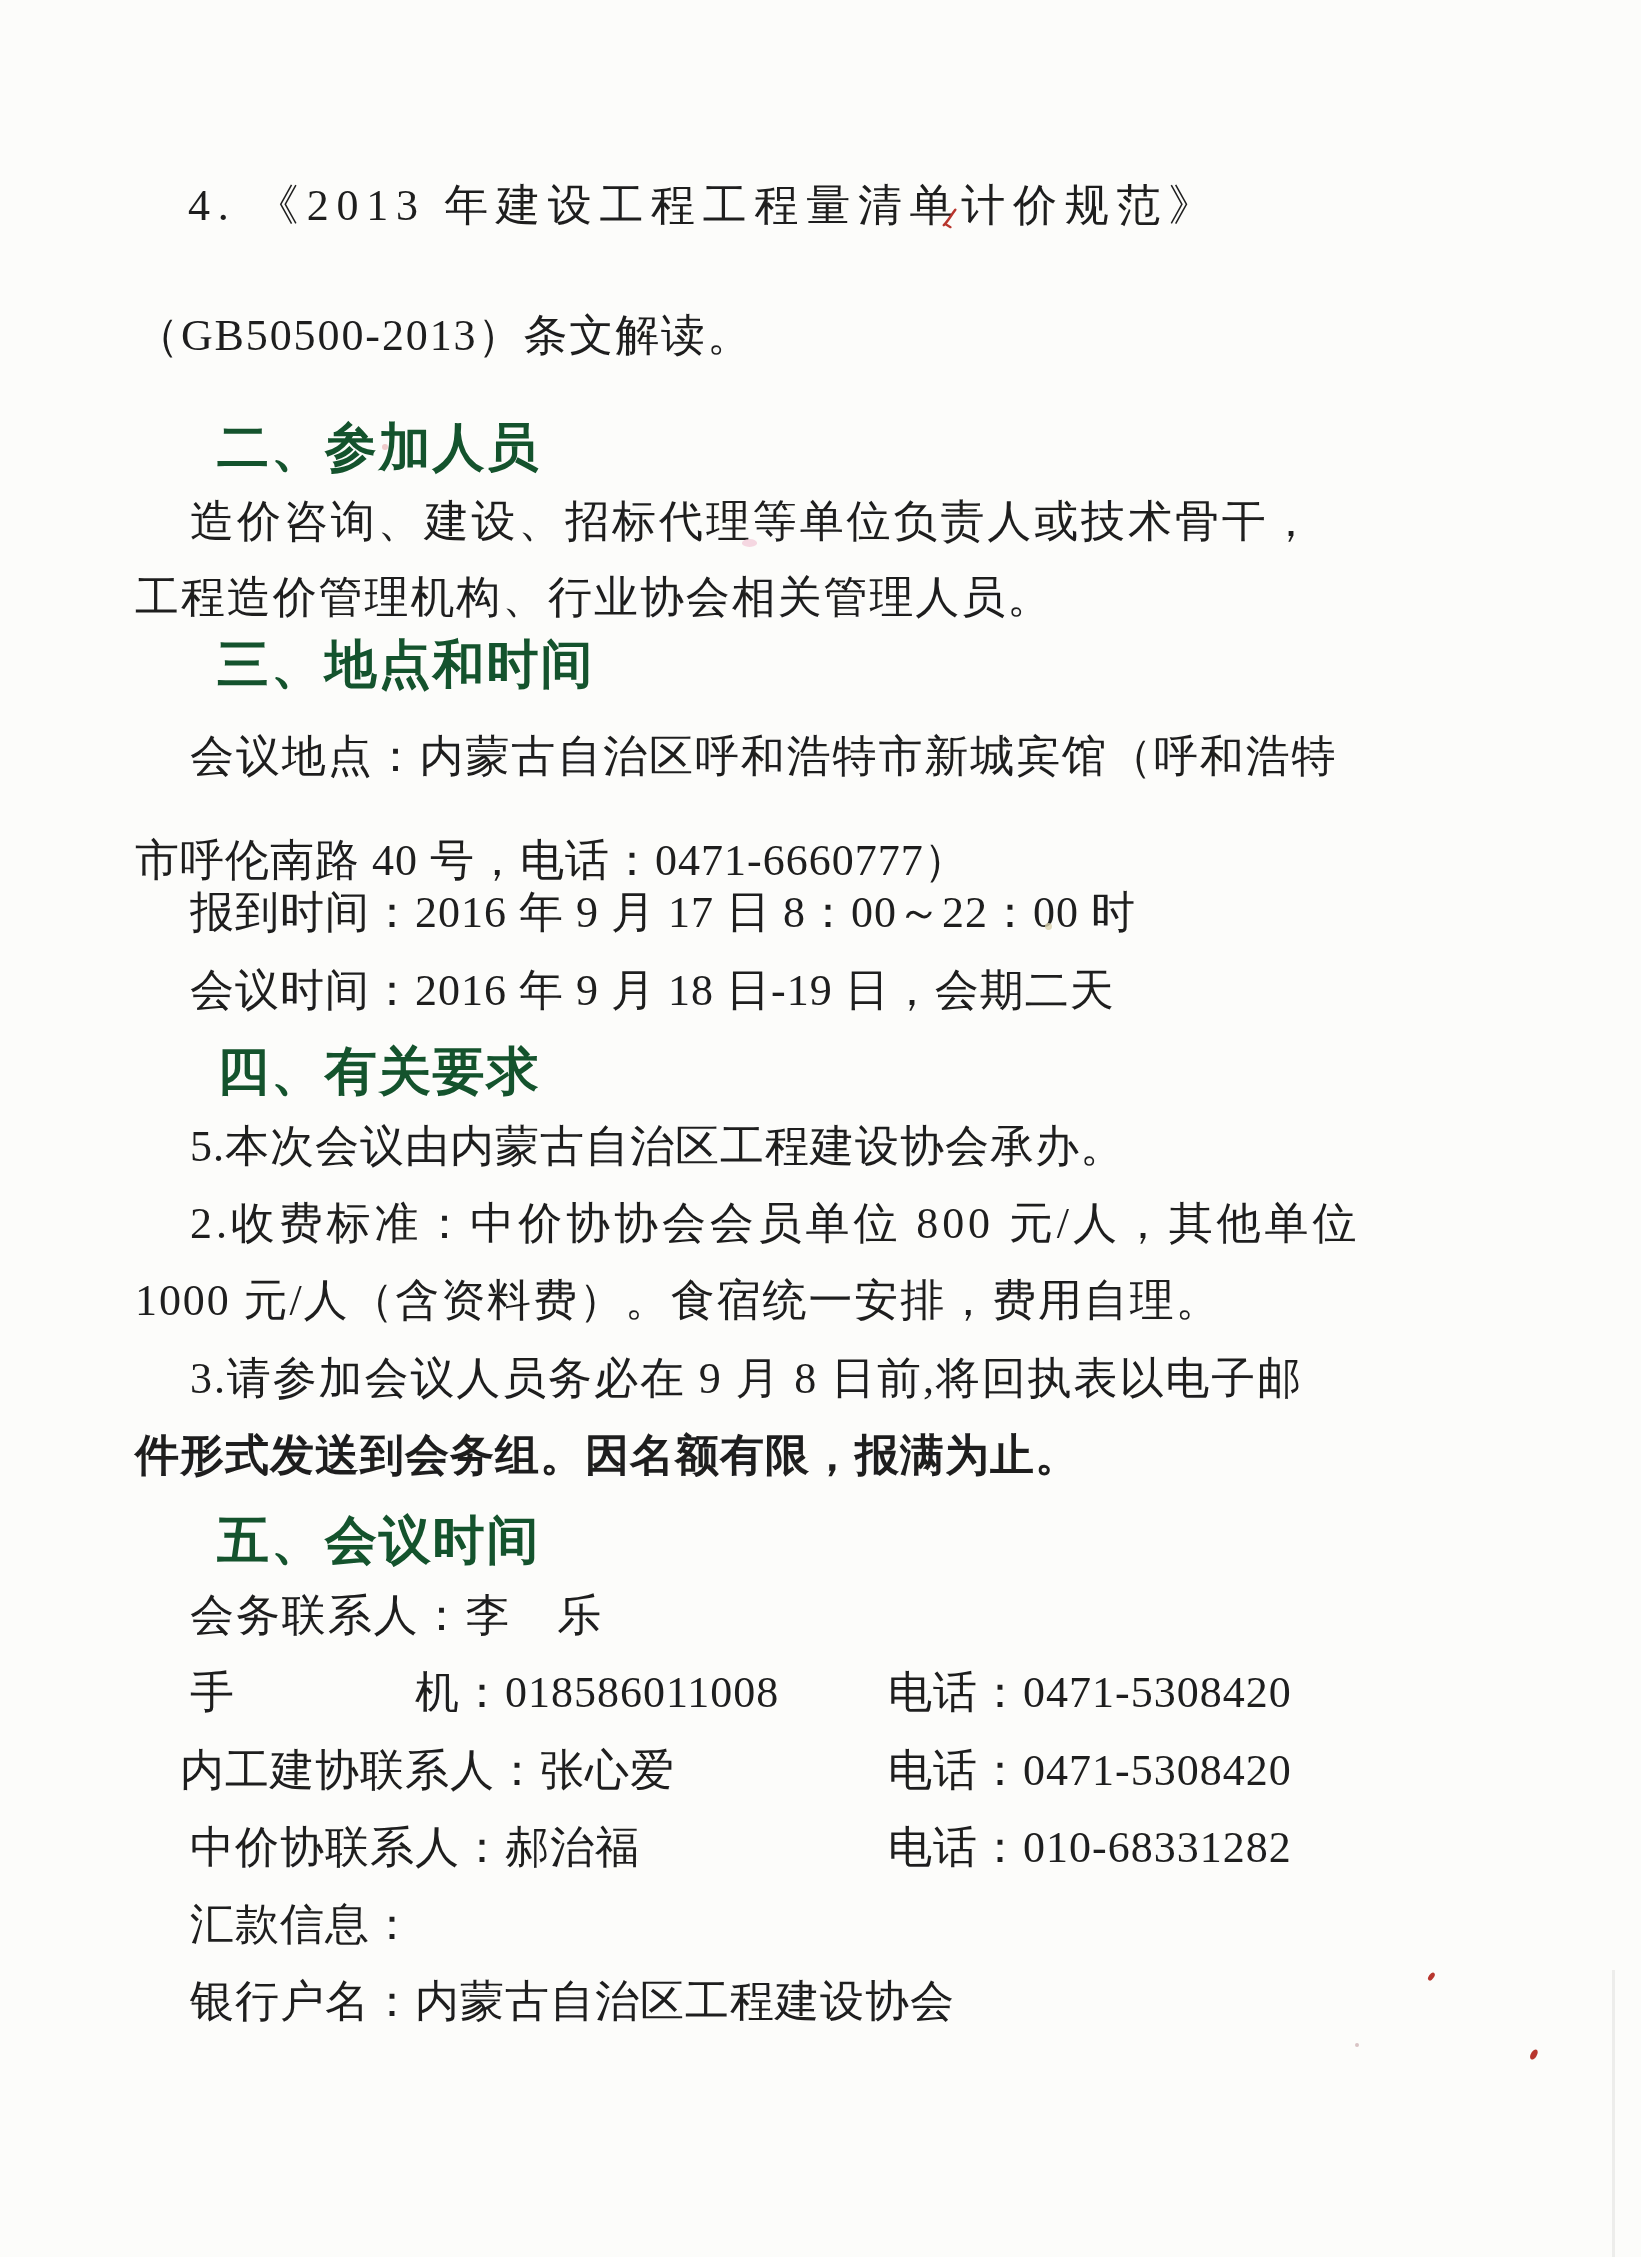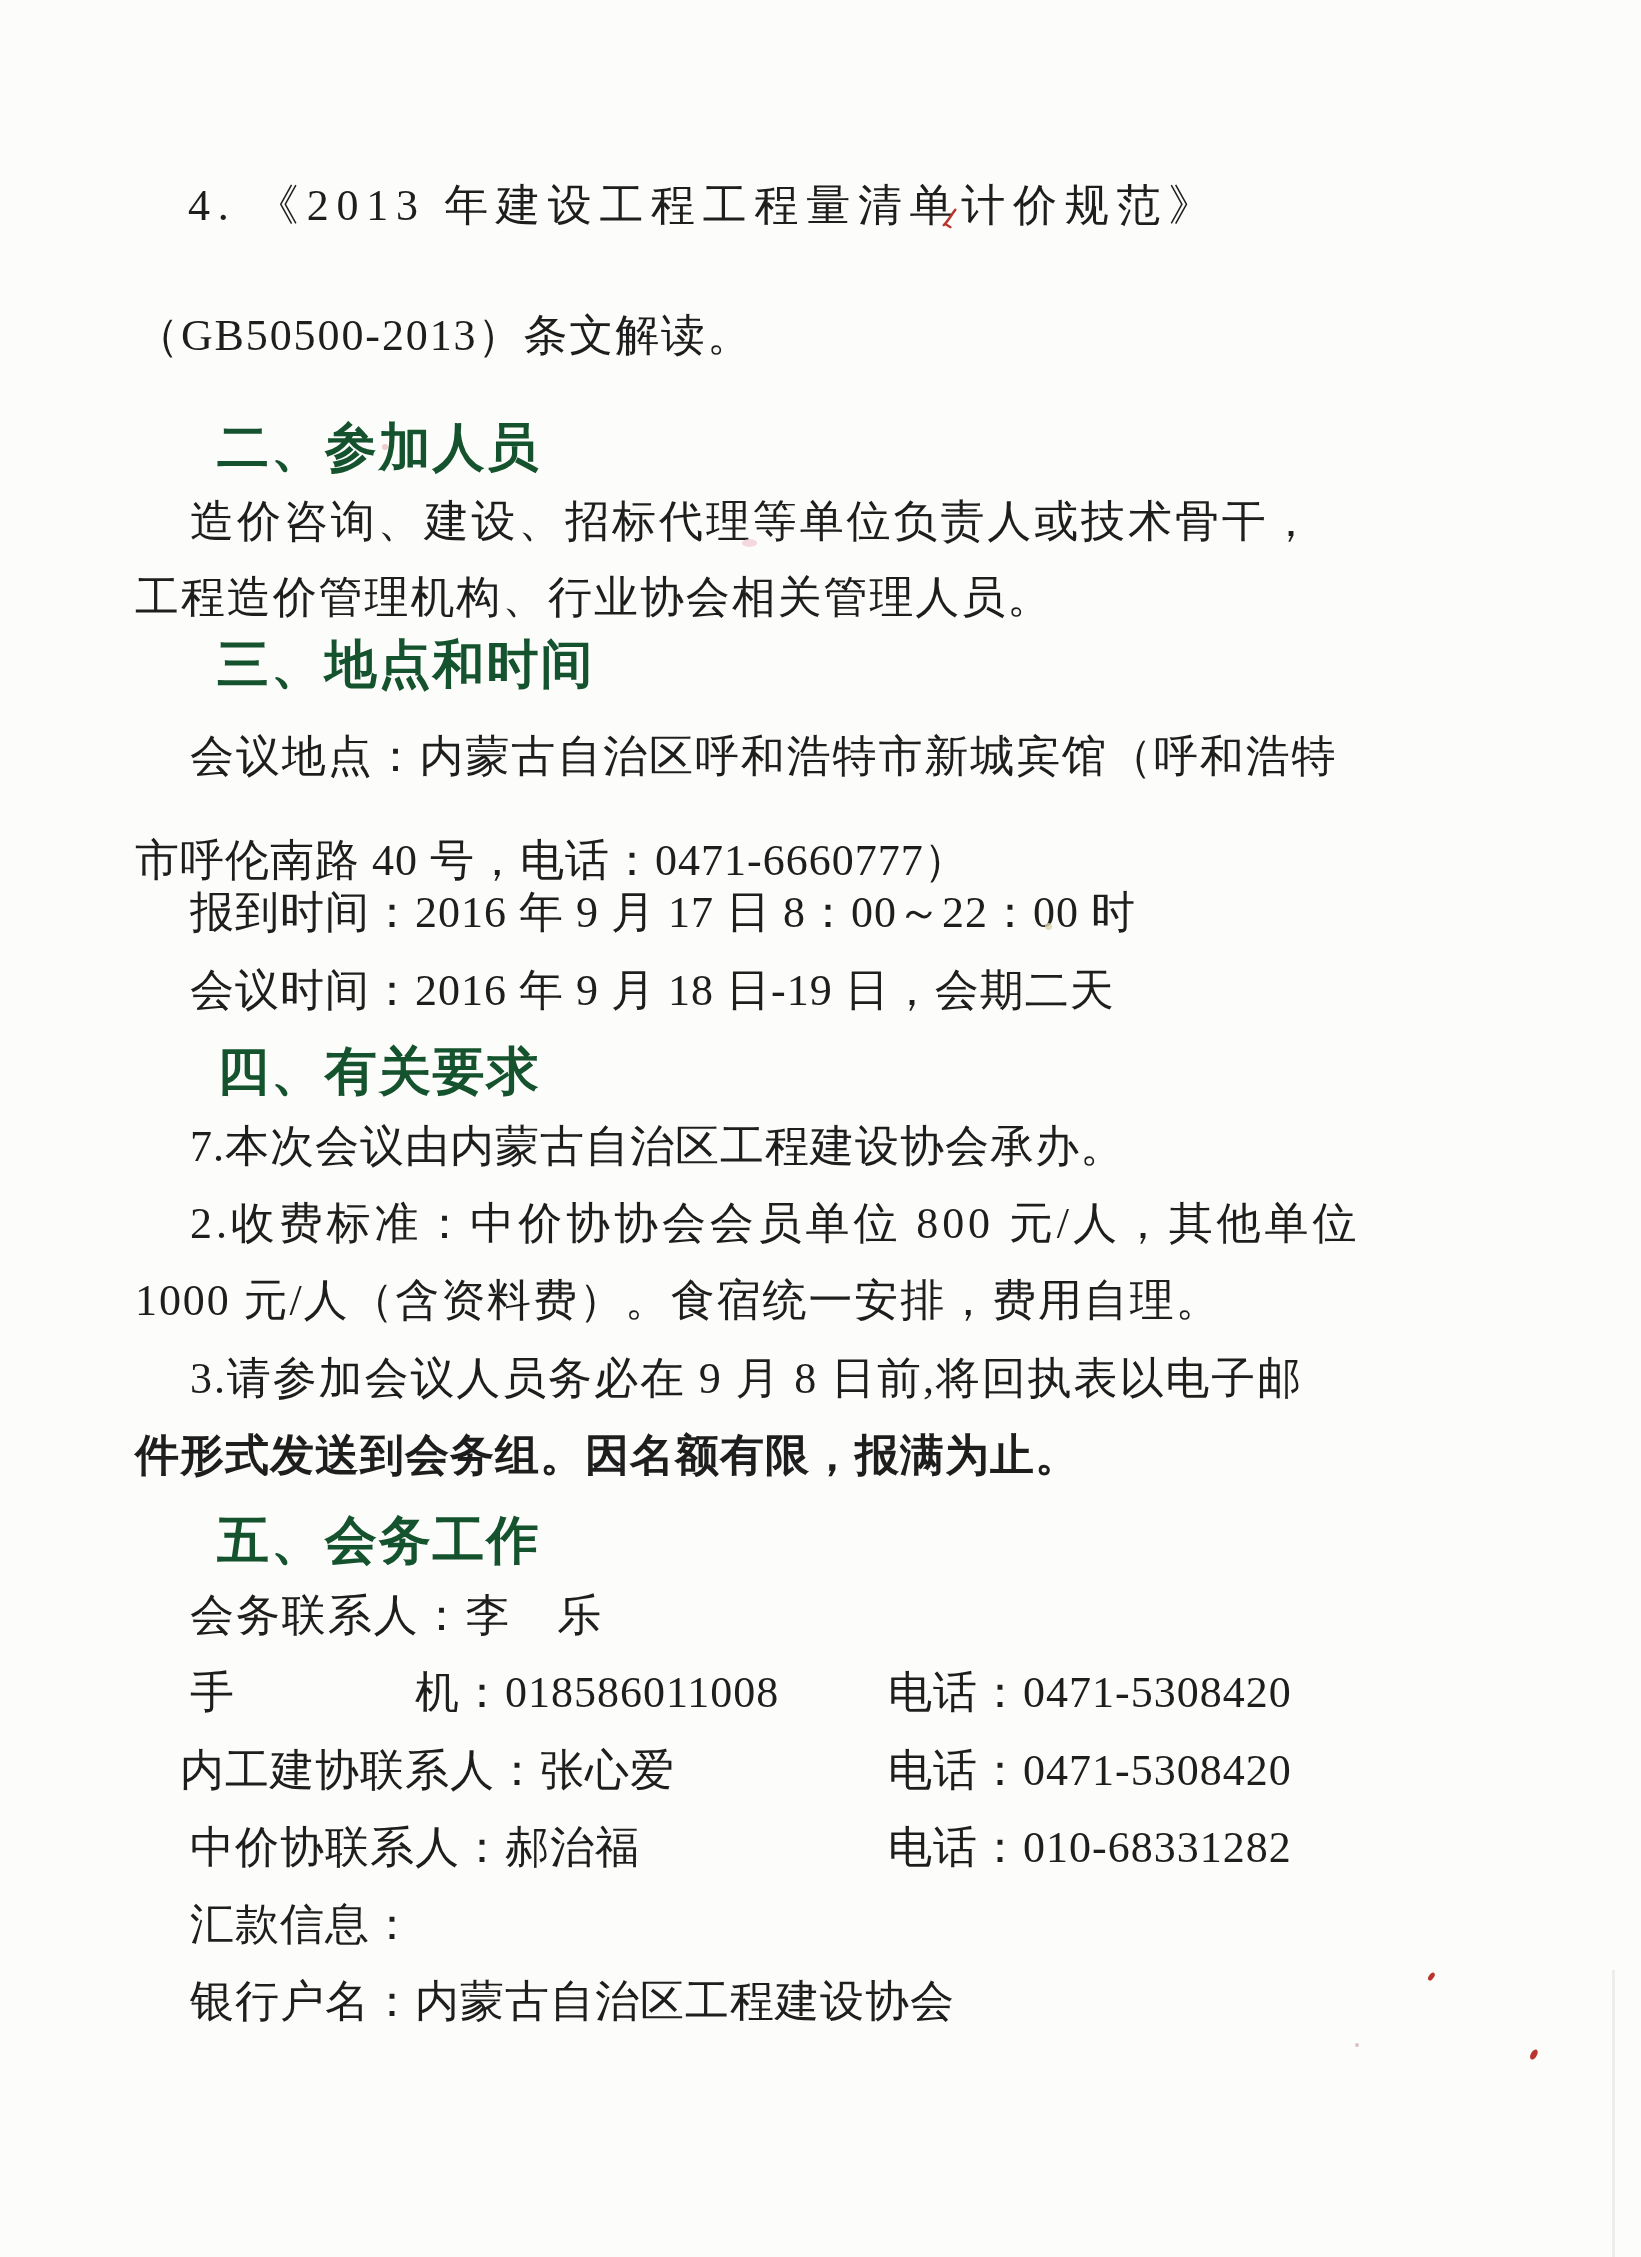--- a/index.html
+++ b/index.html
@@ -63,27 +63,27 @@
   <div class="line ls2" style="top:573px;left:135px;">工程造价管理机构、行业协会相关管理人员。</div>
   <div class="line ls3" style="top:497px;left:190px;">造价咨询、建设、招标代理等单位负责人或技术骨干，</div>
 
   <div class="heading" style="top:636px;left:217px;">三、地点和时间</div>
   <div class="line ls2" style="top:732px;left:190px;">会议地点：内蒙古自治区呼和浩特市新城宾馆（呼和浩特</div>
   <div class="line ls1" style="top:836px;left:135px;">市呼伦南路 40 号，电话：0471-6660777）</div>
   <div class="line ls1" style="top:888px;left:190px;">报到时间：2016 年 9 月 17 日 8：00～22：00 时</div>
   <div class="line ls1" style="top:966px;left:190px;">会议时间：2016 年 9 月 18 日-19 日，会期二天</div>
 
   <div class="heading" style="top:1043px;left:217px;">四、有关要求</div>
-  <div class="line ls1" style="top:1122px;left:190px;">7.本次会议由内蒙古自治区工程建设协会承办。</div>
+  <div class="line ls1" style="top:1122px;left:190px;">5.本次会议由内蒙古自治区工程建设协会承办。</div>
   <div class="line ls4" style="top:1199px;left:190px;">2.收费标准：中价协协会会员单位 800 元/人，其他单位</div>
   <div class="line ls2" style="top:1276px;left:135px;">1000 元/人（含资料费）。食宿统一安排，费用自理。</div>
   <div class="line ls2" style="top:1354px;left:190px;">3.请参加会议人员务必在 9 月 8 日前,将回执表以电子邮</div>
   <div class="line ls1" style="top:1431px;left:135px;font-weight:bold;">件形式发送到会务组。因名额有限，报满为止。</div>
 
-  <div class="heading" style="top:1512px;left:217px;">五、会务工作</div>
+  <div class="heading" style="top:1512px;left:217px;">五、会议时间</div>
   <div class="line ls2" style="top:1591px;left:190px;">会务联系人：李　乐</div>
 
   <div class="line ls1" style="top:1668px;left:190px;">手　　　　机：018586011008</div>
   <div class="phone" style="top:1668px;left:888px;">电话：0471-5308420</div>
 
   <div class="line ls1" style="top:1746px;left:180px;">内工建协联系人：张心爱</div>
   <div class="phone" style="top:1746px;left:888px;">电话：0471-5308420</div>
 
   <div class="line ls1" style="top:1823px;left:190px;">中价协联系人：郝治福</div>
   <div class="phone" style="top:1823px;left:888px;">电话：010-68331282</div>

